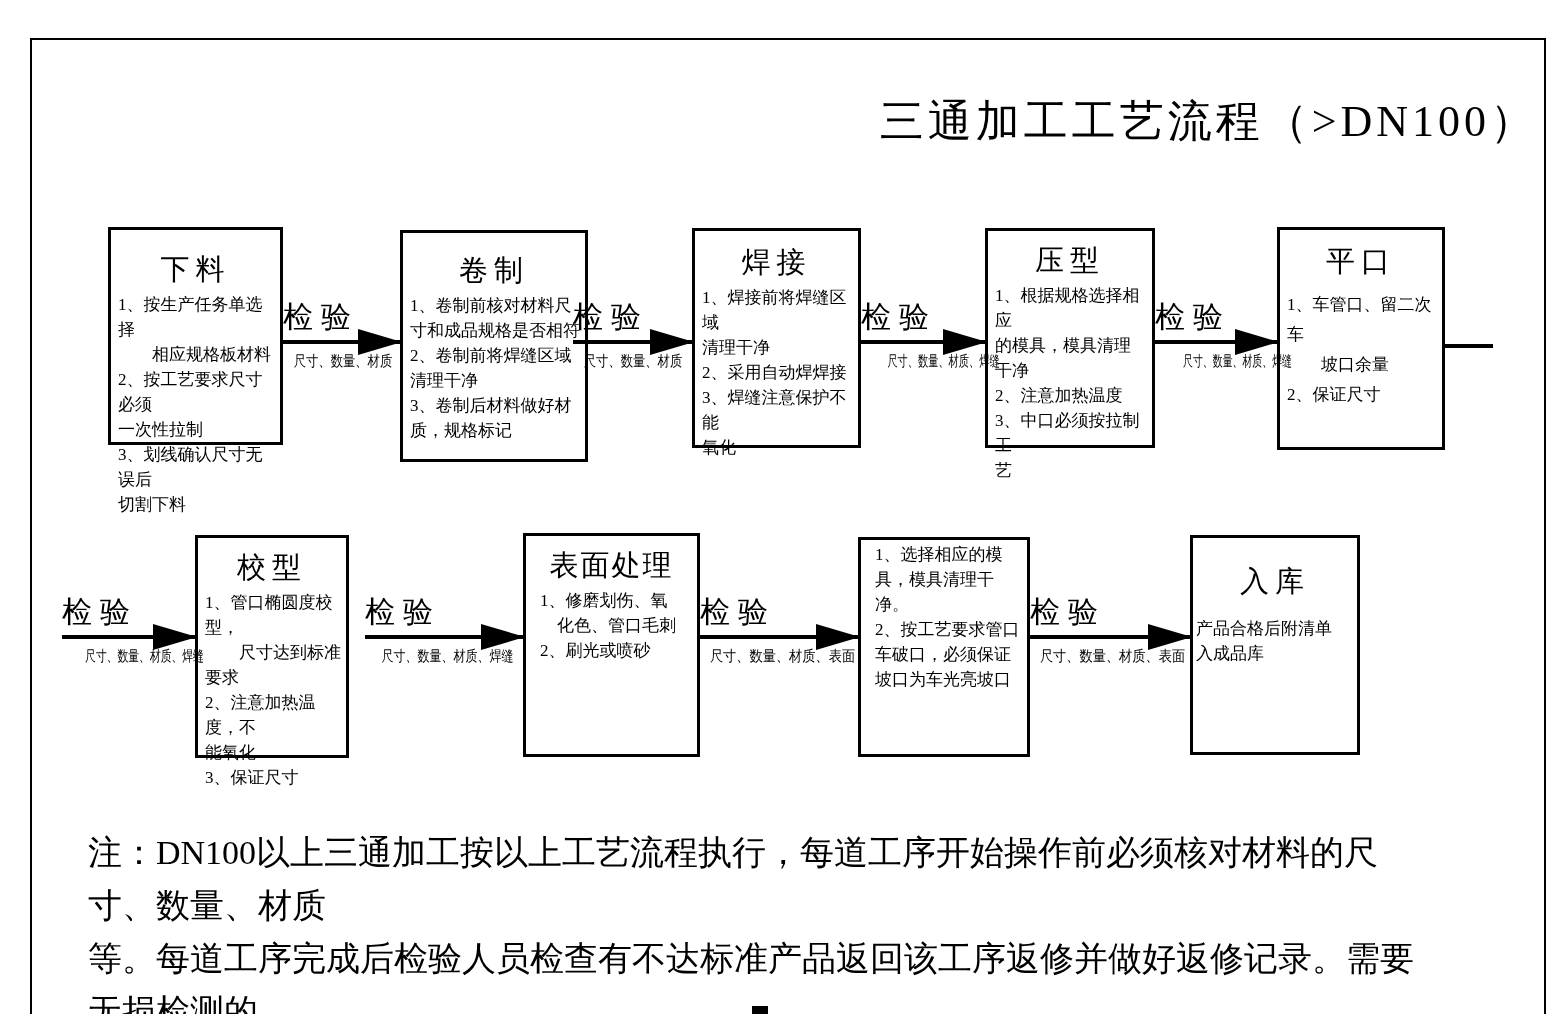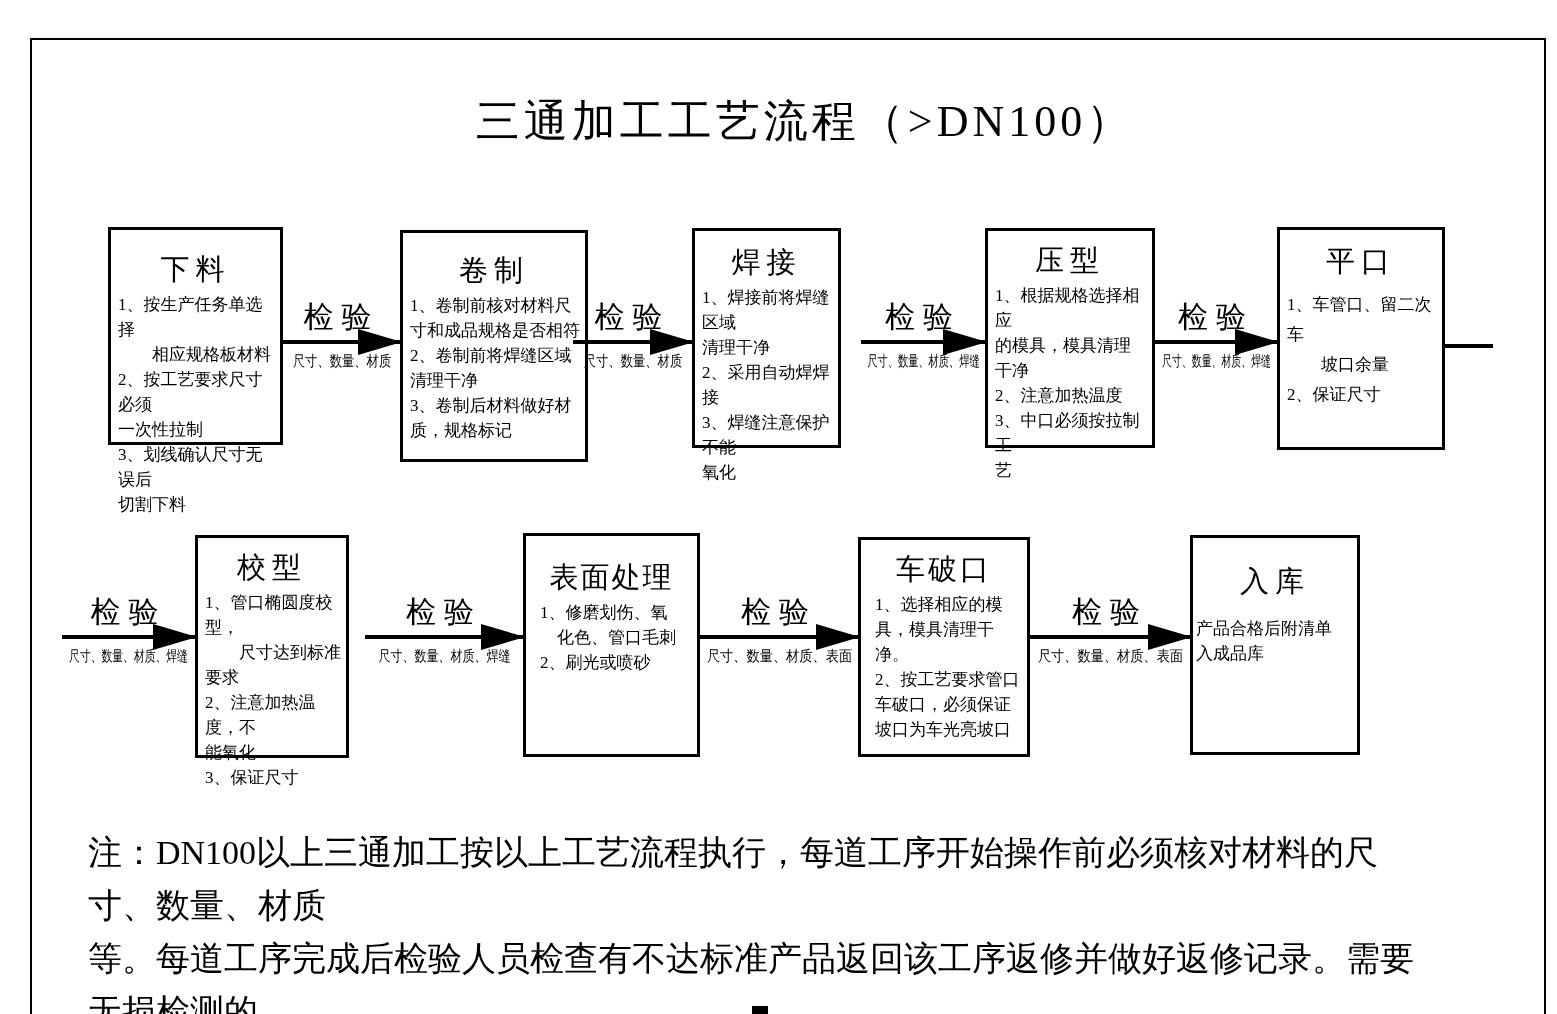--- a/index.html
+++ b/index.html
@@ -5,33 +5,33 @@
   html,body{margin:0;padding:0;overflow:hidden;}
   body{
     width:1557px;height:1014px;position:relative;background:#ffffff;
     font-family:"Liberation Serif","DejaVu Serif",serif;color:#000;
   }
   .frame{
     position:absolute;left:30px;top:38px;width:1516px;height:1200px;
     border:2px solid #000;box-sizing:border-box;
   }
   .page-title{
-    position:absolute;left:60px;top:92px;width:1490px;
-    text-align:center;font-size:44px;letter-spacing:4px;white-space:nowrap;
+    position:absolute;left:48px;top:92px;width:1490px;
+    text-align:right;font-size:44px;letter-spacing:4px;white-space:nowrap;
   }
   .box{
     position:absolute;border:3px solid #000;box-sizing:border-box;background:#fff;
   }
   .box-title{
     text-align:center;font-size:29px;margin-top:20px;letter-spacing:6px;white-space:nowrap;
   }
   .box-body{
     font-size:17px;line-height:25px;padding:2px 5px 2px 7px;white-space:pre-line;
   }
-  .arrow{position:absolute;display:flex;flex-direction:column;align-items:center;}
+  .arrow{position:absolute;display:flex;flex-direction:column;align-items:flex-start;}
   .arrow-label{font-size:30px;letter-spacing:8px;height:46px;line-height:46px;white-space:nowrap;}
   .arrow-line{position:relative;width:100%;height:4px;background:#000;}
   .arrow-head{
     position:absolute;right:-2px;top:-11px;width:0;height:0;
     border-left:44px solid #000;border-top:13px solid transparent;border-bottom:13px solid transparent;
   }
   .arrow-criteria{
     margin-top:8px;font-size:15px;white-space:nowrap;
     transform:scaleX(0.82);transform-origin:50% 0;
   }
@@ -60,21 +60,21 @@
 </div>
 <div class="box" style="left:400px;top:230px;width:188px;height:232px">
   <div class="box-title" style="margin-top:18px">卷制</div>
   <div class="box-body">1、卷制前核对材料尺
 寸和成品规格是否相符
 2、卷制前将焊缝区域
 清理干净
 3、卷制后材料做好材
 质，规格标记</div>
 </div>
-<div class="box" style="left:692px;top:228px;width:149px;height:220px">
+<div class="box" style="left:692px;top:228px;width:169px;height:220px">
   <div class="box-title" style="margin-top:12px">焊接</div>
   <div class="box-body">1、焊接前将焊缝区域
 清理干净
 2、采用自动焊焊接
 3、焊缝注意保护不能
 氧化</div>
 </div>
 <div class="box" style="left:985px;top:228px;width:170px;height:220px">
   <div class="box-title" style="margin-top:10px">压型</div>
   <div class="box-body">1、根据规格选择相应
@@ -123,27 +123,26 @@
 
 <div class="box" style="left:195px;top:535px;width:154px;height:223px">
   <div class="box-title" style="margin-top:10px">校型</div>
   <div class="box-body">1、管口椭圆度校型，
 　　尺寸达到标准要求
 2、注意加热温度，不
 能氧化
 3、保证尺寸</div>
 </div>
 <div class="box" style="left:523px;top:533px;width:177px;height:224px">
-  <div class="box-title" style="margin-top:22px;letter-spacing:2px">表面处理</div>
+  <div class="box-title" style="margin-top:10px;letter-spacing:2px">表面处理</div>
   <div class="box-body" style="padding-left:14px">1、修磨划伤、氧
 　化色、管口毛刺
 2、刷光或喷砂</div>
 </div>
 <div class="box" style="left:858px;top:537px;width:172px;height:220px">
-  <div class="box-title" style="margin-top:10px;letter-spacing:3px">车破口</div>
   <div class="box-body" style="padding-left:14px">1、选择相应的模
 具，模具清理干净。
 2、按工艺要求管口
 车破口，必须保证
 坡口为车光亮坡口</div>
 </div>
 <div class="box" style="left:1190px;top:535px;width:170px;height:220px">
   <div class="box-title" style="margin-top:24px">入库</div>
   <div class="box-body" style="padding-top:14px;padding-left:3px">产品合格后附清单
 入成品库</div>

